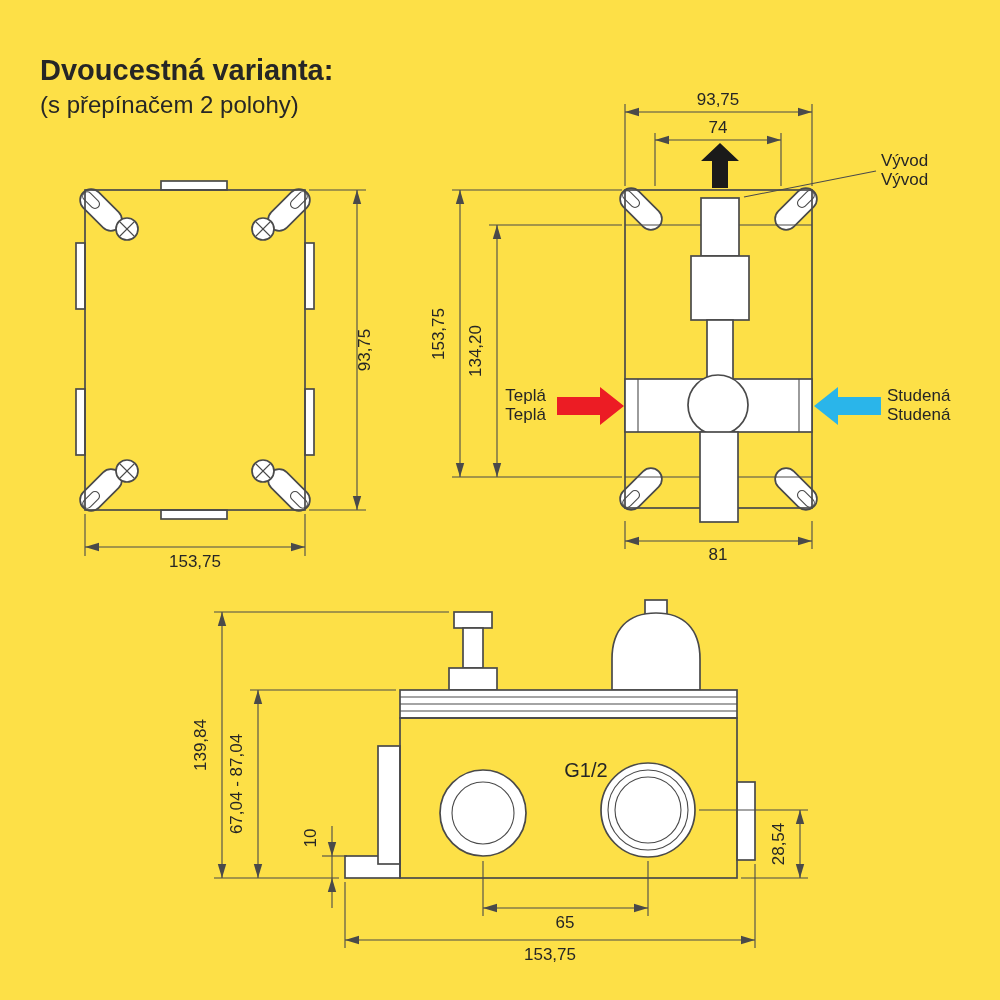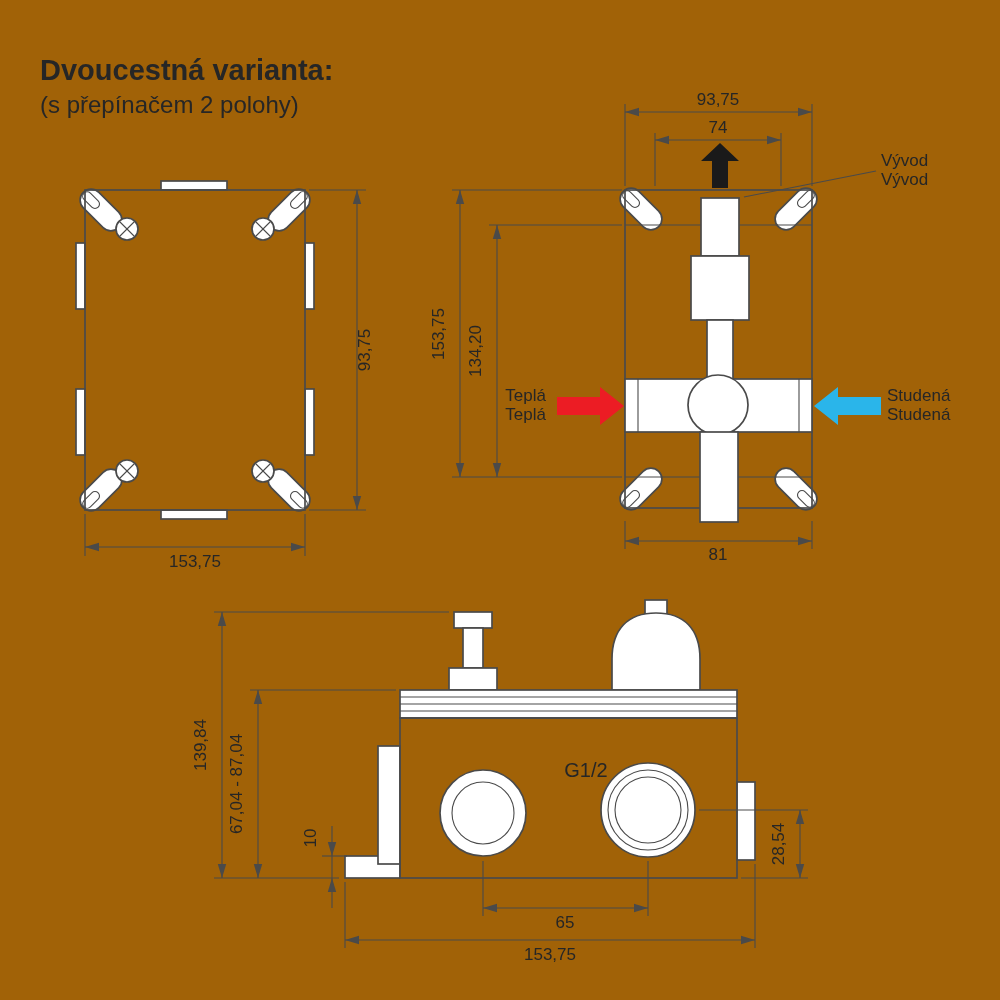--- a/index.html
+++ b/index.html
@@ -1,16 +1,16 @@
 <!DOCTYPE html>
 <html><head>
 <meta charset="utf-8">
 <style>
   html,body{margin:0;padding:0;background:#fff;}
-  .page{position:relative;width:1000px;height:1000px;background:#a16207;overflow:hidden;}
+  .page{position:relative;width:1000px;height:1000px;background:#fde047;overflow:hidden;}
   svg{display:block;}
   .ln  { stroke:#4a4a4a; stroke-width:1.7; fill:none; }
   .lnf { stroke:#4a4a4a; stroke-width:1.7; fill:#ffffff; }
   .thin{ stroke:#4a4a4a; stroke-width:1.1; fill:none; }
   .dim { stroke:#4a4a4a; stroke-width:1.1; fill:none; }
   text { font-family:"Liberation Sans","DejaVu Sans",sans-serif; fill:#262626; }
   .t17 { font-size:17px; }
   .t20 { font-size:20px; }
   .title    { font-size:29px; font-weight:bold; }
   .subtitle { font-size:24px; }

